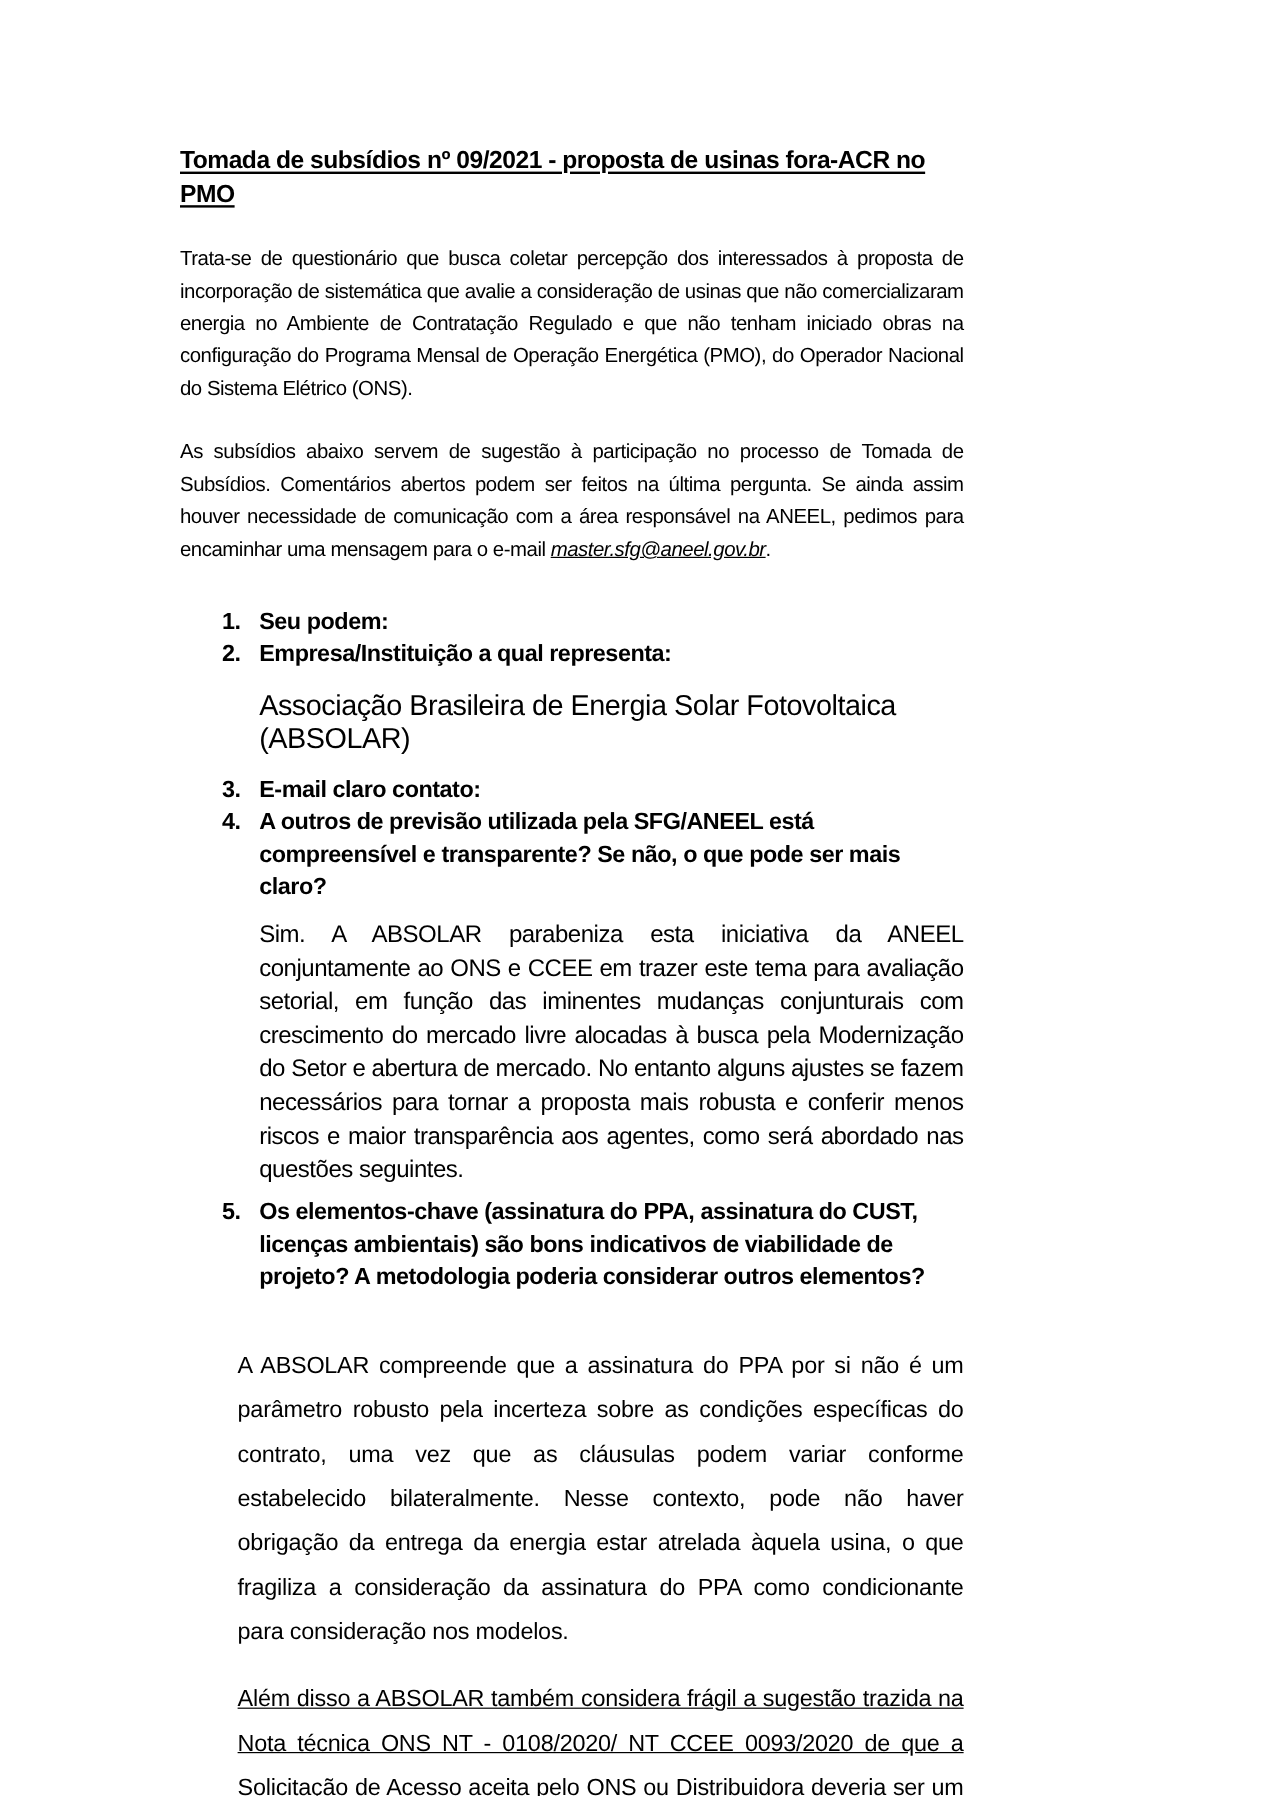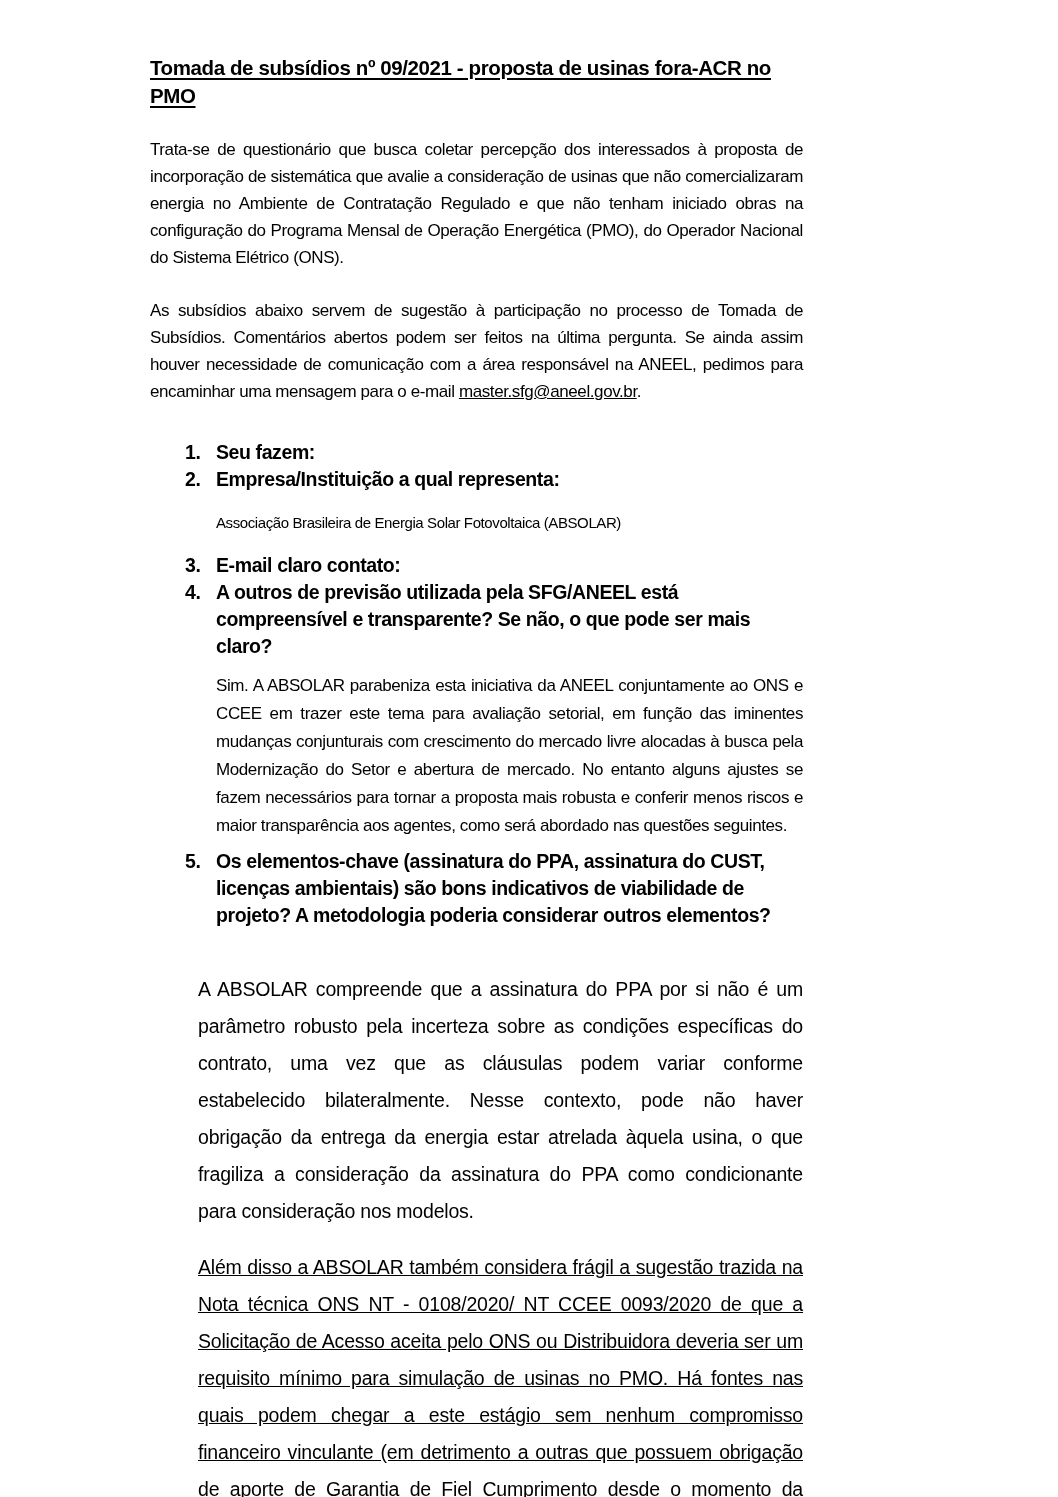--- a/index.html
+++ b/index.html
@@ -6,21 +6,21 @@
     margin: 0;
     padding: 0;
     background: #ffffff;
   }
   .page {
     position: relative;
     width: 951px;
     height: 1497px;
     background: #ffffff;
     box-sizing: border-box;
-    padding: 54px 148px 0 150px;
+    padding: 120px 148px 0 150px;
     overflow: hidden;
     color: #000000;
     font-family: "Liberation Sans", sans-serif;
   }
   .doc-title {
     margin: 0;
     font-size: 20.5px;
     font-weight: bold;
     line-height: 28px;
     letter-spacing: -0.4px;
@@ -32,20 +32,21 @@
     margin: 26px 0 0 0;
     font-size: 17px;
     line-height: 27px;
     letter-spacing: -0.4px;
     text-align: justify;
   }
   .email-link {
     color: #000000;
     text-decoration: underline;
     cursor: pointer;
+    font-style: italic;
   }
   .qlist {
     margin-top: 34px;
   }
   .q-row {
     display: flex;
     padding-left: 35px;
     font-size: 19.5px;
     font-weight: bold;
     line-height: 27px;
@@ -54,27 +55,27 @@
   .q-num {
     flex: 0 0 31px;
     width: 31px;
   }
   .q-label {
     flex: 1;
     text-align: left;
   }
   .answer-plain {
     margin: 16px 0 16px 66px;
-    font-size: 15px;
+    font-size: 24px;
     line-height: 27px;
     letter-spacing: -0.4px;
   }
   .answer-just {
     margin: 12px 0 8px 66px;
-    font-size: 17px;
+    font-size: 20px;
     line-height: 28px;
     letter-spacing: -0.4px;
     text-align: justify;
   }
   .q5 {
     margin-top: 8px;
   }
   .answer-wide {
     margin: 42px 0 0 48px;
     font-size: 19.5px;
@@ -95,21 +96,21 @@
   <h1 class="doc-title">Tomada de subsídios nº 09/2021 - proposta de usinas fora-ACR no PMO</h1>
 
   <p class="para">Trata-se de questionário que busca coletar percepção dos interessados à proposta de incorporação de sistemática que avalie a consideração de usinas que não comercializaram energia no Ambiente de Contratação Regulado e que não tenham iniciado obras na configuração do Programa Mensal de Operação Energética (PMO), do Operador Nacional do Sistema Elétrico (ONS).</p>
 
   <p class="para"><span>As subsídios abaixo servem de sugestão à participação no processo de Tomada de Subsídios. Comentários abertos podem ser feitos na última pergunta. Se ainda assim houver necessidade de comunicação com a área responsável na ANEEL, pedimos para encaminhar uma mensagem para o e-mail </span><a class="email-link">master.sfg@aneel.gov.br</a><span>.</span></p>
 
   <div class="qlist">
 
     <div class="q-row">
       <span class="q-num">1.</span>
-      <div class="q-label">Seu fazem:</div>
+      <div class="q-label">Seu podem:</div>
     </div>
 
     <div class="q-row">
       <span class="q-num">2.</span>
       <div class="q-label">Empresa/Instituição a qual representa:</div>
     </div>
 
     <div class="answer-plain">Associação Brasileira de Energia Solar Fotovoltaica (ABSOLAR)</div>
 
     <div class="q-row">

